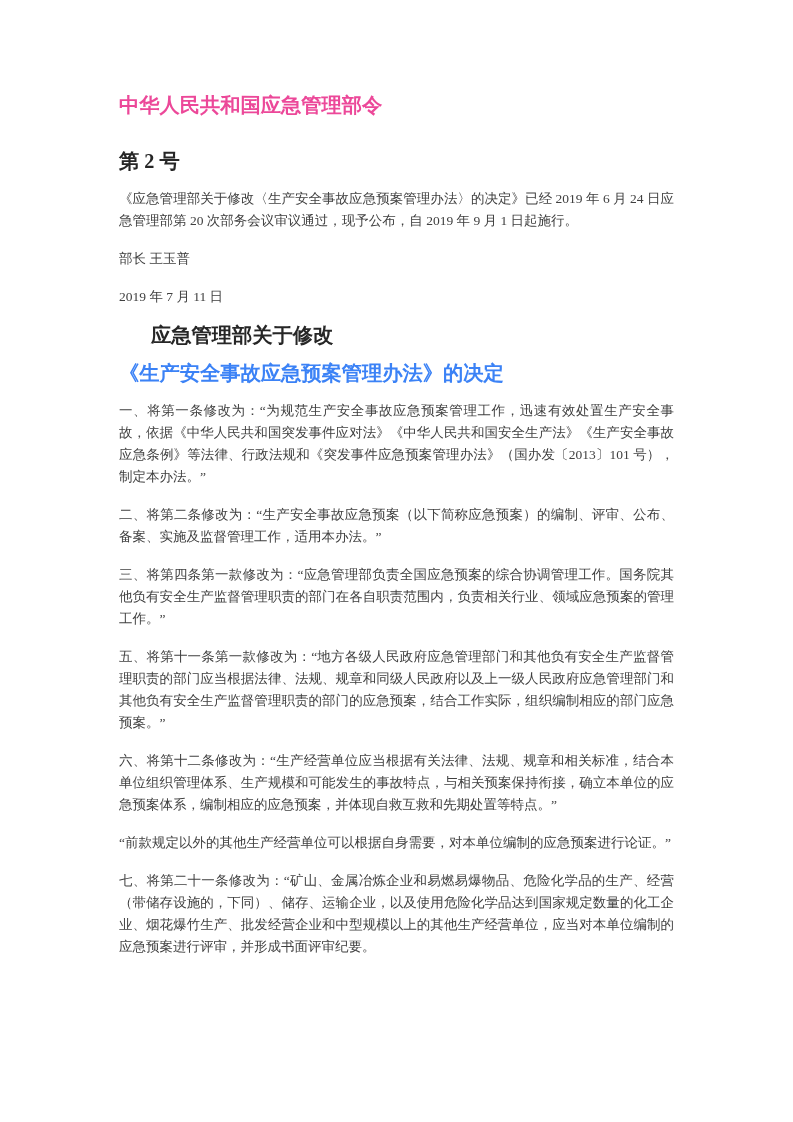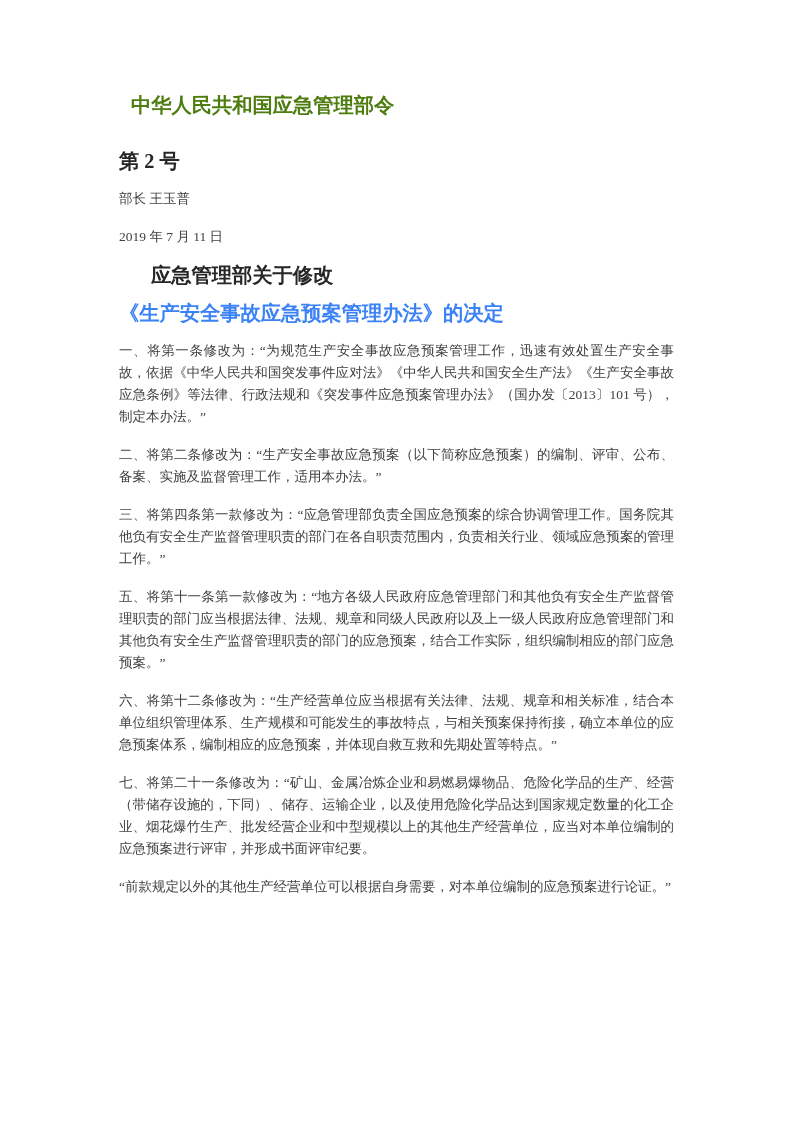--- a/index.html
+++ b/index.html
@@ -30,27 +30,28 @@
   }
   .doc-paragraph {
     font-weight: normal;
   }
 </style>
 </head>
 <body>
 
 <div class="page" style="color: rgb(64, 64, 64);">
   <div id="doc">
-      <h2 class="doc-block doc-heading" style="color: #4d7c0f; margin-left: 12px;">中华人民共和国应急管理部令</h2>
+      <h2 class="doc-block doc-heading" style="color: #ec4899;">中华人民共和国应急管理部令</h2>
       <h2 class="doc-block doc-heading" style="color: rgb(38, 38, 38); margin-top: 34px;">第 2 号</h2>
+      <p class="doc-block doc-paragraph">《应急管理部关于修改〈生产安全事故应急预案管理办法〉的决定》已经 2019 年 6 月 24 日应急管理部第 20 次部务会议审议通过，现予公布，自 2019 年 9 月 1 日起施行。</p>
       <p class="doc-block doc-paragraph">部长 王玉普</p>
       <p class="doc-block doc-paragraph">2019 年 7 月 11 日</p>
       <h2 class="doc-block doc-heading" style="color: rgb(38, 38, 38); margin-left: 32px;">应急管理部关于修改</h2>
       <h2 class="doc-block doc-heading" style="color: #3b82f6;">《生产安全事故应急预案管理办法》的决定</h2>
       <p class="doc-block doc-paragraph">一、将第一条修改为：“为规范生产安全事故应急预案管理工作，迅速有效处置生产安全事故，依据《中华人民共和国突发事件应对法》《中华人民共和国安全生产法》《生产安全事故应急条例》等法律、行政法规和《突发事件应急预案管理办法》（国办发〔2013〕101 号），制定本办法。”</p>
       <p class="doc-block doc-paragraph">二、将第二条修改为：“生产安全事故应急预案（以下简称应急预案）的编制、评审、公布、备案、实施及监督管理工作，适用本办法。”</p>
       <p class="doc-block doc-paragraph">三、将第四条第一款修改为：“应急管理部负责全国应急预案的综合协调管理工作。国务院其他负有安全生产监督管理职责的部门在各自职责范围内，负责相关行业、领域应急预案的管理工作。”</p>
       <p class="doc-block doc-paragraph">五、将第十一条第一款修改为：“地方各级人民政府应急管理部门和其他负有安全生产监督管理职责的部门应当根据法律、法规、规章和同级人民政府以及上一级人民政府应急管理部门和其他负有安全生产监督管理职责的部门的应急预案，结合工作实际，组织编制相应的部门应急预案。”</p>
       <p class="doc-block doc-paragraph">六、将第十二条修改为：“生产经营单位应当根据有关法律、法规、规章和相关标准，结合本单位组织管理体系、生产规模和可能发生的事故特点，与相关预案保持衔接，确立本单位的应急预案体系，编制相应的应急预案，并体现自救互救和先期处置等特点。”</p>
+      <p class="doc-block doc-paragraph">“前款规定以外的其他生产经营单位可以根据自身需要，对本单位编制的应急预案进行论证。”</p>
       <p class="doc-block doc-paragraph">七、将第二十一条修改为：“矿山、金属冶炼企业和易燃易爆物品、危险化学品的生产、经营（带储存设施的，下同）、储存、运输企业，以及使用危险化学品达到国家规定数量的化工企业、烟花爆竹生产、批发经营企业和中型规模以上的其他生产经营单位，应当对本单位编制的应急预案进行评审，并形成书面评审纪要。</p>
-      <p class="doc-block doc-paragraph">“前款规定以外的其他生产经营单位可以根据自身需要，对本单位编制的应急预案进行论证。”</p>
     </div>
 </div>
 
 </body></html>

